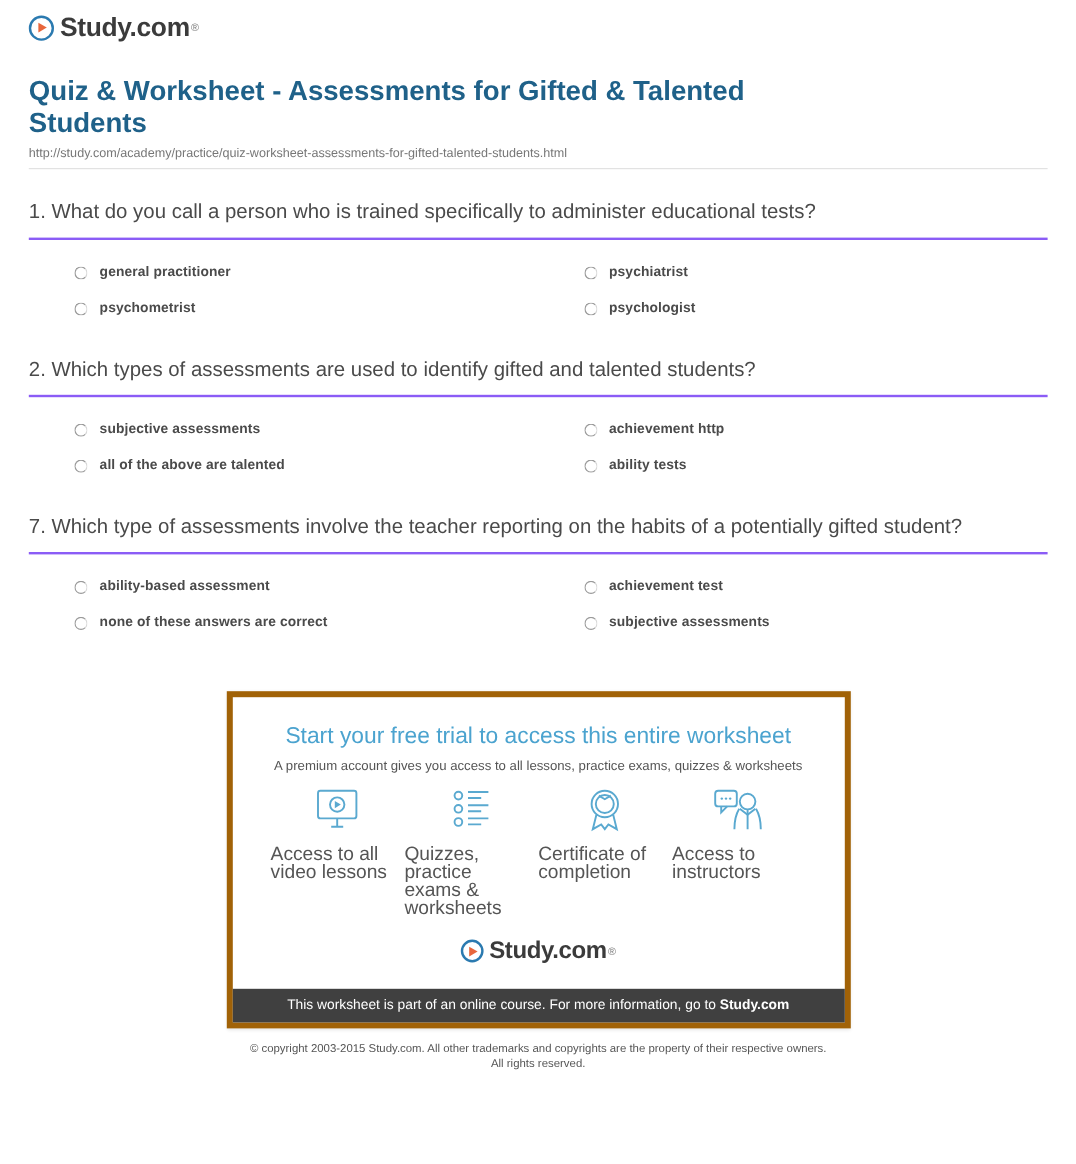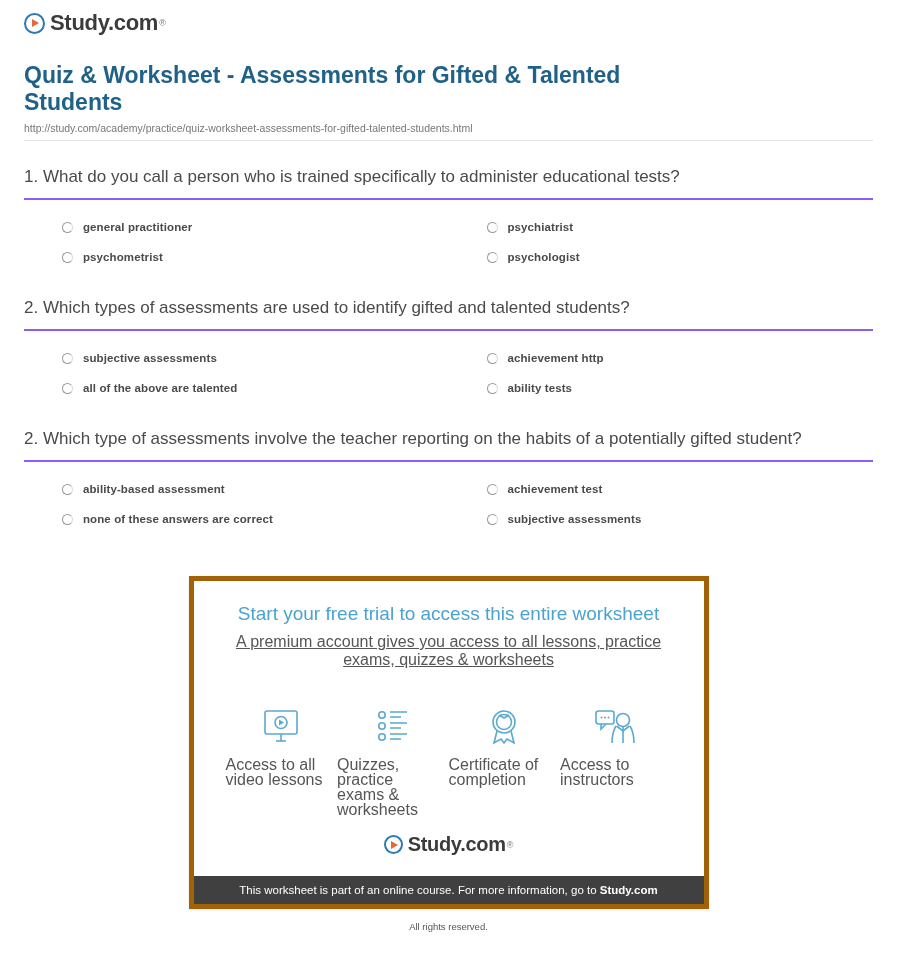--- a/index.html
+++ b/index.html
@@ -138,24 +138,23 @@
   .promo-inner {
     padding: 22px 18px 12px 18px;
     text-align: center;
   }
   .promo-title {
     font-size: 19px;
     color: #4ba3cf;
     margin-bottom: 8px;
   }
   .promo-sub {
-    font-size: 16px;
+    font-size: 11px;
     color: #555;
-    margin-bottom: 32px;
-    text-decoration: underline;
+    margin-bottom: 4px;
   }
   .features {
     display: flex;
     justify-content: space-between;
     padding: 4px 14px 0 14px;
   }
   .feature {
     width: 25%;
     text-align: left;
     font-size: 16px;
@@ -251,21 +250,21 @@
           <span>all of the above are talented</span>
         </label>
         <label class="answer">
           <span class="radio"></span>
           <span>ability tests</span>
         </label>
       </div>
     </div>
 
     <div class="question">
-      <div class="q-text">2. Which type of assessments involve the teacher reporting on the habits of a potentially gifted student?</div>
+      <div class="q-text">7. Which type of assessments involve the teacher reporting on the habits of a potentially gifted student?</div>
       <div class="answers">
         <label class="answer">
           <span class="radio"></span>
           <span>ability-based assessment</span>
         </label>
         <label class="answer">
           <span class="radio"></span>
           <span>achievement test</span>
         </label>
         <label class="answer">
@@ -359,16 +358,17 @@
         </div>
       </div>
 
       <div class="promo-bar">
         <span>This worksheet is part of an online course. For more information, go to </span><b>Study.com</b>
       </div>
     </div>
   </div>
 
   <div class="copyright">
+    <div>© copyright 2003-2015 Study.com. All other trademarks and copyrights are the property of their respective owners.</div>
     <div>All rights reserved.</div>
   </div>
 
 </div>
 
 </body></html>

